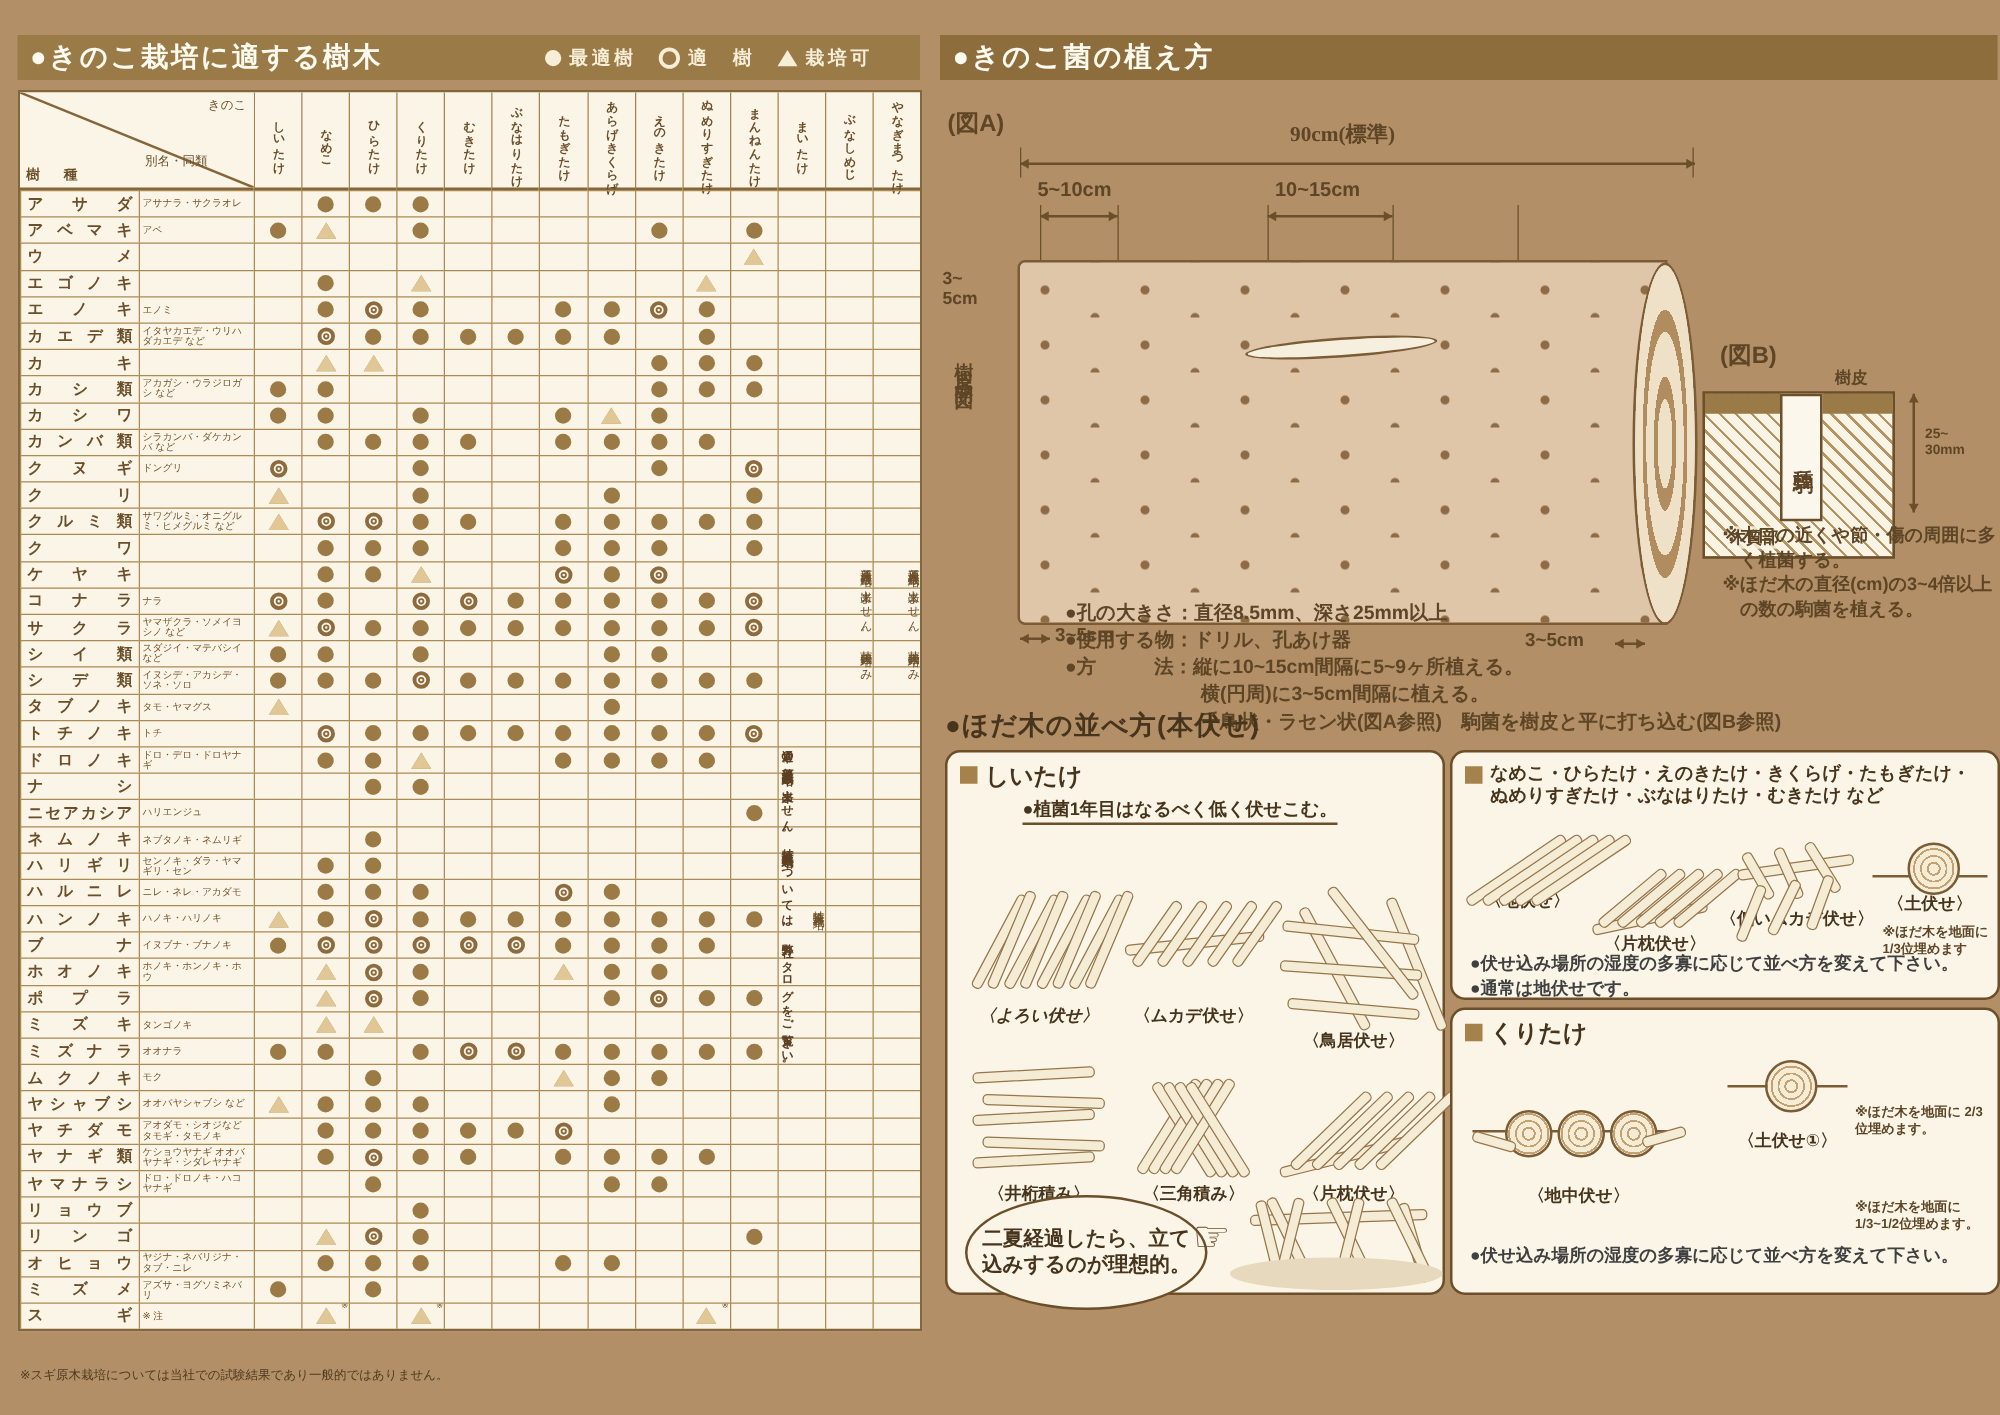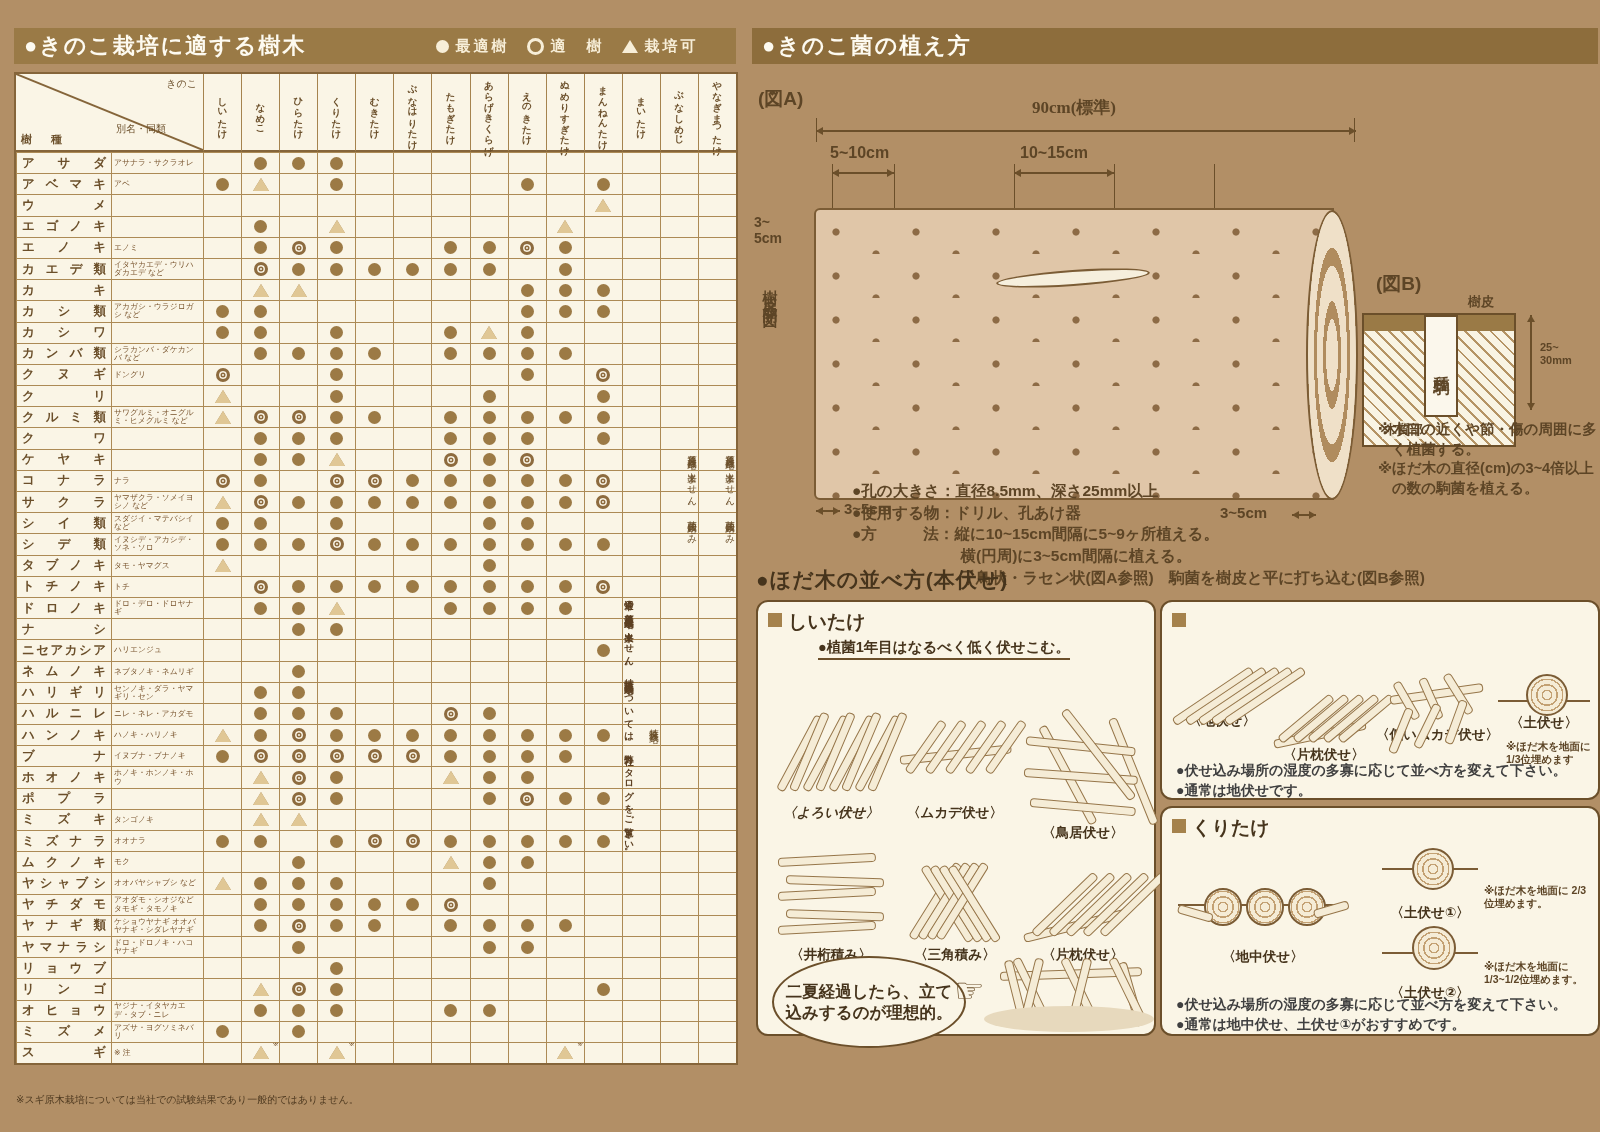--- a/index.html
+++ b/index.html
@@ -1882,21 +1882,21 @@
             </span>
           </div>
           <div class="tc"></div>
           <div class="tc"></div>
           <div class="tc"></div>
         </div>
         <div class="trow">
           <div class="tc name">
             <span>オヒョウ</span>
           </div>
-          <div class="tc alias">ヤジナ・イタヤカエデ・タブ・ニレ</div>
+          <div class="tc alias">ヤジナ・ネバリジナ・タブ・ニレ</div>
           <div class="tc"></div>
           <div class="tc">
             <span class="mark-wrap">
               <span class="mark-b"></span>
             </span>
           </div>
           <div class="tc">
             <span class="mark-wrap">
               <span class="mark-b"></span>
             </span>
@@ -2150,20 +2150,21 @@
         <div class="stick" style="left: 70px; top: 0px; width: 70px; transform: rotate(64deg);"></div>
         <div class="stick" style="left: 94px; top: 0px; width: 70px; transform: rotate(104deg);"></div>
         <div class="stick" style="left: 118px; top: 0px; width: 70px; transform: rotate(64deg);"></div>
         <div class="soil" style="left: -10px; top: 52px; width: 170px; height: 26px;"></div>
       </div>
   </div>
 
   <div class="rbox" id="box-nameko" style="left:408px;top:572px;width:436px;height:196px;">
     <div class="bh" style="font-size:14.5px;">
         <span class="sq"></span>
+        <span>なめこ・ひらたけ・えのきたけ・きくらげ・たもぎたけ・ぬめりすぎたけ・ぶなはりたけ・むきたけ など</span>
       </div>
     <div class="fig" id="f-ji" style="left:10px;top:58px;width:100px;height:86px;">
         <span class="cap" style="bottom:16px;">〈地伏せ〉</span>
         <div class="stick" style="left: 2px; top: 58px; width: 92px; transform: rotate(-34deg);"></div>
         <div class="stick" style="left: 15px; top: 58px; width: 92px; transform: rotate(-34deg);"></div>
         <div class="stick" style="left: 28px; top: 58px; width: 92px; transform: rotate(-34deg);"></div>
         <div class="stick" style="left: 41px; top: 58px; width: 92px; transform: rotate(-34deg);"></div>
         <div class="stick" style="left: 54px; top: 58px; width: 92px; transform: rotate(-34deg);"></div>
       </div>
     <div class="fig" id="f-kata2" style="left:112px;top:72px;width:100px;height:86px;">
@@ -2210,24 +2211,18 @@
         <div class="lend" style="left: 110px; top: 32px; width: 34px; height: 34px;"></div>
         <div class="stick" style="left: 0px; top: 48px; width: 34px; transform: rotate(16deg);"></div>
         <div class="stick" style="left: 136px; top: 54px; width: 34px; transform: rotate(-16deg);"></div>
       </div>
     <div class="fig" id="f-tsuchi1" style="left:220px;top:30px;width:96px;height:78px;">
         <span class="cap" style="bottom:-6px;">〈土伏せ①〉</span>
         <div class="gline" style="left: 0px; top: 30px; width: 96px;"></div>
         <div class="lend" style="left: 30px; top: 10px; width: 38px; height: 38px;"></div>
       </div>
     <div class="fignote" style="left:322px;top:76px;width:108px;">※ほだ木を地面に 2/3位埋めます。</div>
-    <div class="fig" id="f-tsuchi2" style="left:220px;top:110px;width:96px;height:78px;">
-        <span class="cap" style="bottom:-6px;">〈土伏せ②〉</span>
-        <div class="gline" style="left: 0px; top: 34px; width: 96px;"></div>
-        <div class="lend" style="left: 30px; top: 8px; width: 40px; height: 40px;"></div>
-      </div>
     <div class="fignote" style="left:322px;top:152px;width:110px;">※ほだ木を地面に 1/3~1/2位埋めます。</div>
     <div class="bnotes" style="left:14px;top:186px;width:416px;">
       <div>●伏せ込み場所の湿度の多寡に応じて並べ方を変えて下さい。</div>
-      <div>●通常は地中伏せ、土伏せ①がおすすめです。</div>
     </div>
   </div>
 </div>
 
 </body></html>

